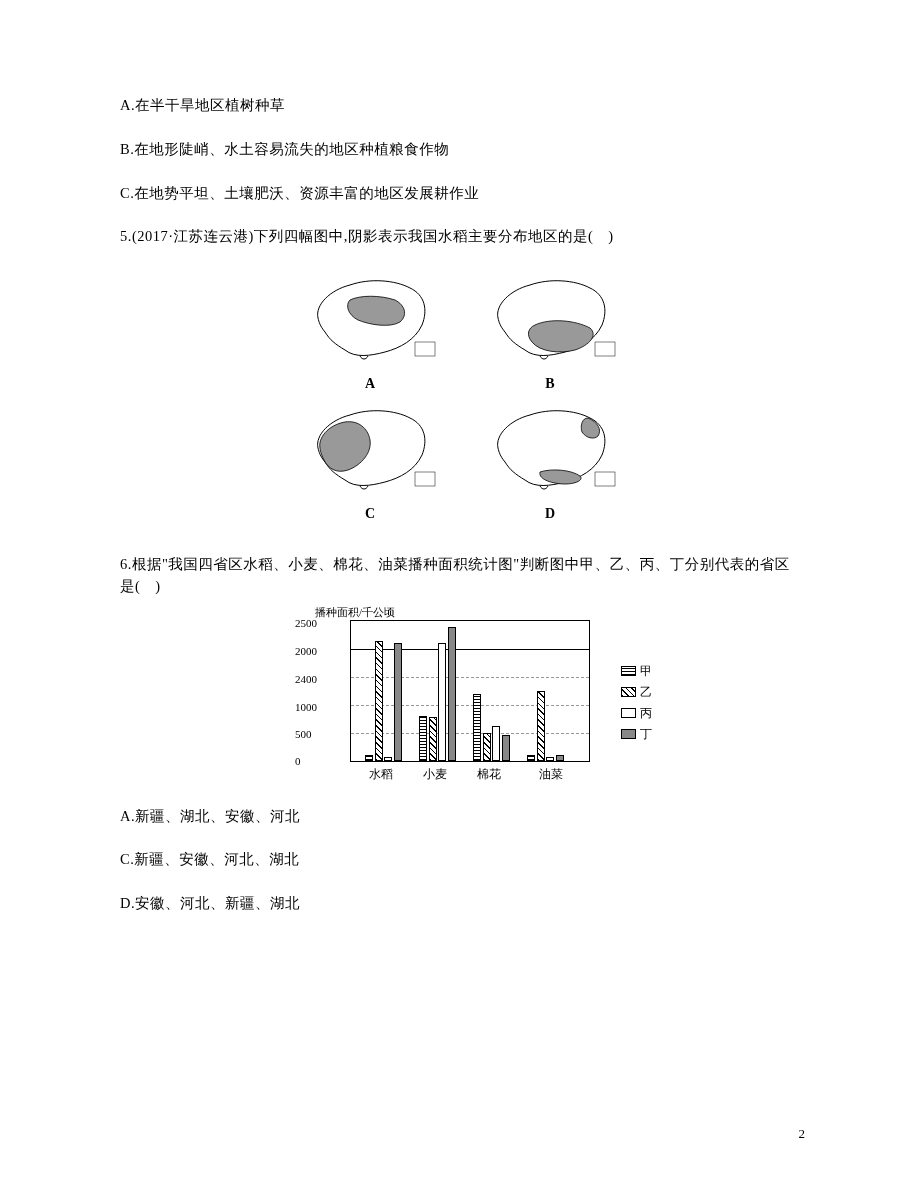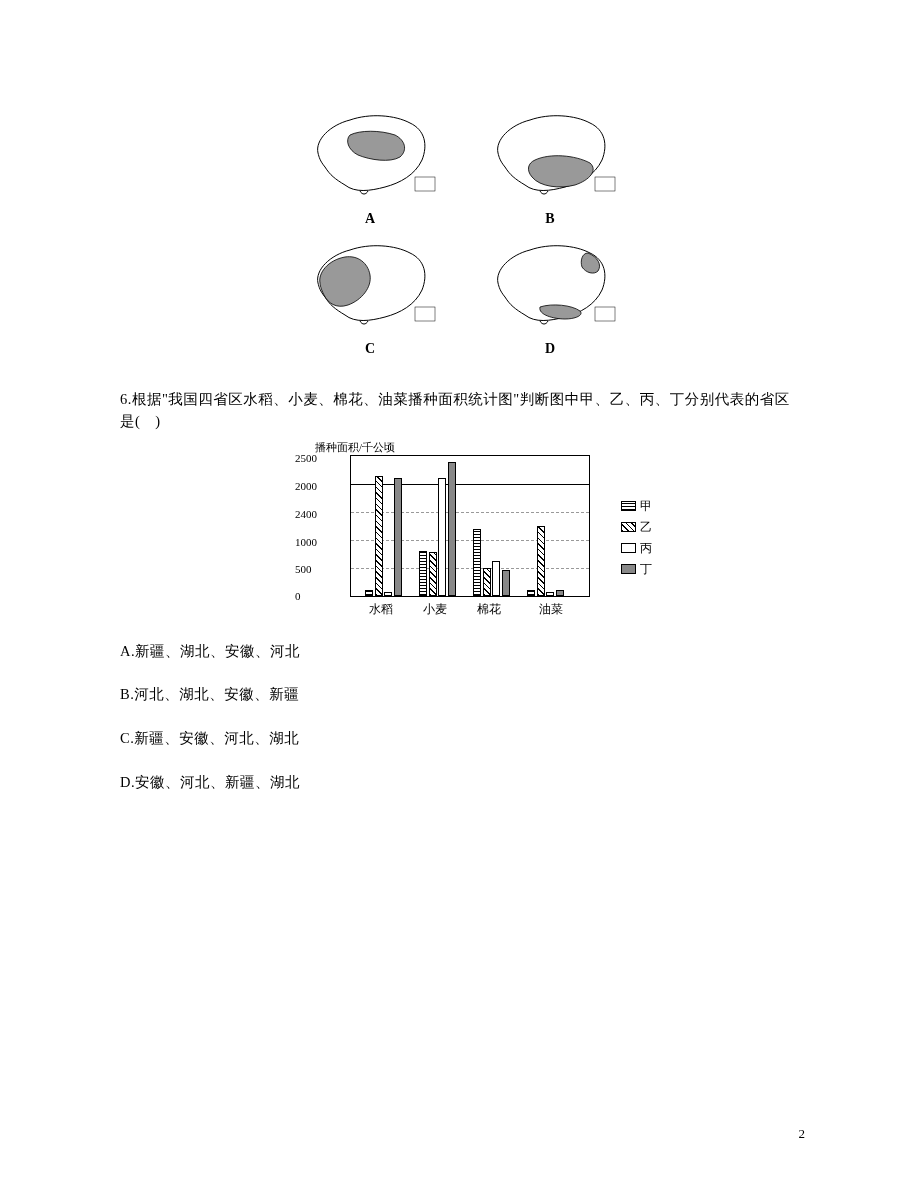--- a/index.html
+++ b/index.html
@@ -122,21 +122,25 @@
     right: 115px;
     font-size: 13px;
     font-family: "Times New Roman", serif;
   }
 </style>
 </head>
 <body>
 
 <div class="page">
 
-
+  <p class="para">A.在半干旱地区植树种草</p>
+  <p class="para">B.在地形陡峭、水土容易流失的地区种植粮食作物</p>
+  <p class="para">C.在地势平坦、土壤肥沃、资源丰富的地区发展耕作业</p>
+
+  <p class="para">5.(2017·江苏连云港)下列四幅图中,阴影表示我国水稻主要分布地区的是(　)</p>
 
   <div class="fig-block">
     <div class="maps">
       <div class="maps-row">
         <div class="map-cell">
           <svg class="map-svg" viewBox="0 0 140 95">
             <path d="M18 48 C15 35 30 20 50 15 C70 8 95 10 110 18 C125 25 128 40 122 55 C115 70 100 78 85 82 C70 86 55 88 45 80 C35 74 30 70 25 62 C20 56 19 52 18 48 Z M60 86 C62 90 66 90 68 86" fill="none" stroke="#000" stroke-width="1"></path>
             <path d="M50 30 C60 25 80 25 95 30 C105 35 108 45 100 52 C90 58 70 55 58 50 C48 45 45 35 50 30 Z" fill="#999" stroke="#000" stroke-width="0.8"></path>
             <rect x="115" y="72" width="20" height="14" fill="none" stroke="#000" stroke-width="0.5"></rect>
           </svg>
@@ -237,18 +241,17 @@
           </div>
         <div class="legend-row">
             <div class="legend-sw pat-ding"></div>
             <span>丁</span>
           </div>
       </div>
     </div>
   </div>
 
   <p class="para" style="margin-top:38px;">A.新疆、湖北、安徽、河北</p>
-  <p class="para">B.河北、湖北、安徽、新疆</p>
   <p class="para">C.新疆、安徽、河北、湖北</p>
   <p class="para">D.安徽、河北、新疆、湖北</p>
 
   <div class="page-num">2</div>
 </div>
 
 </body></html>

